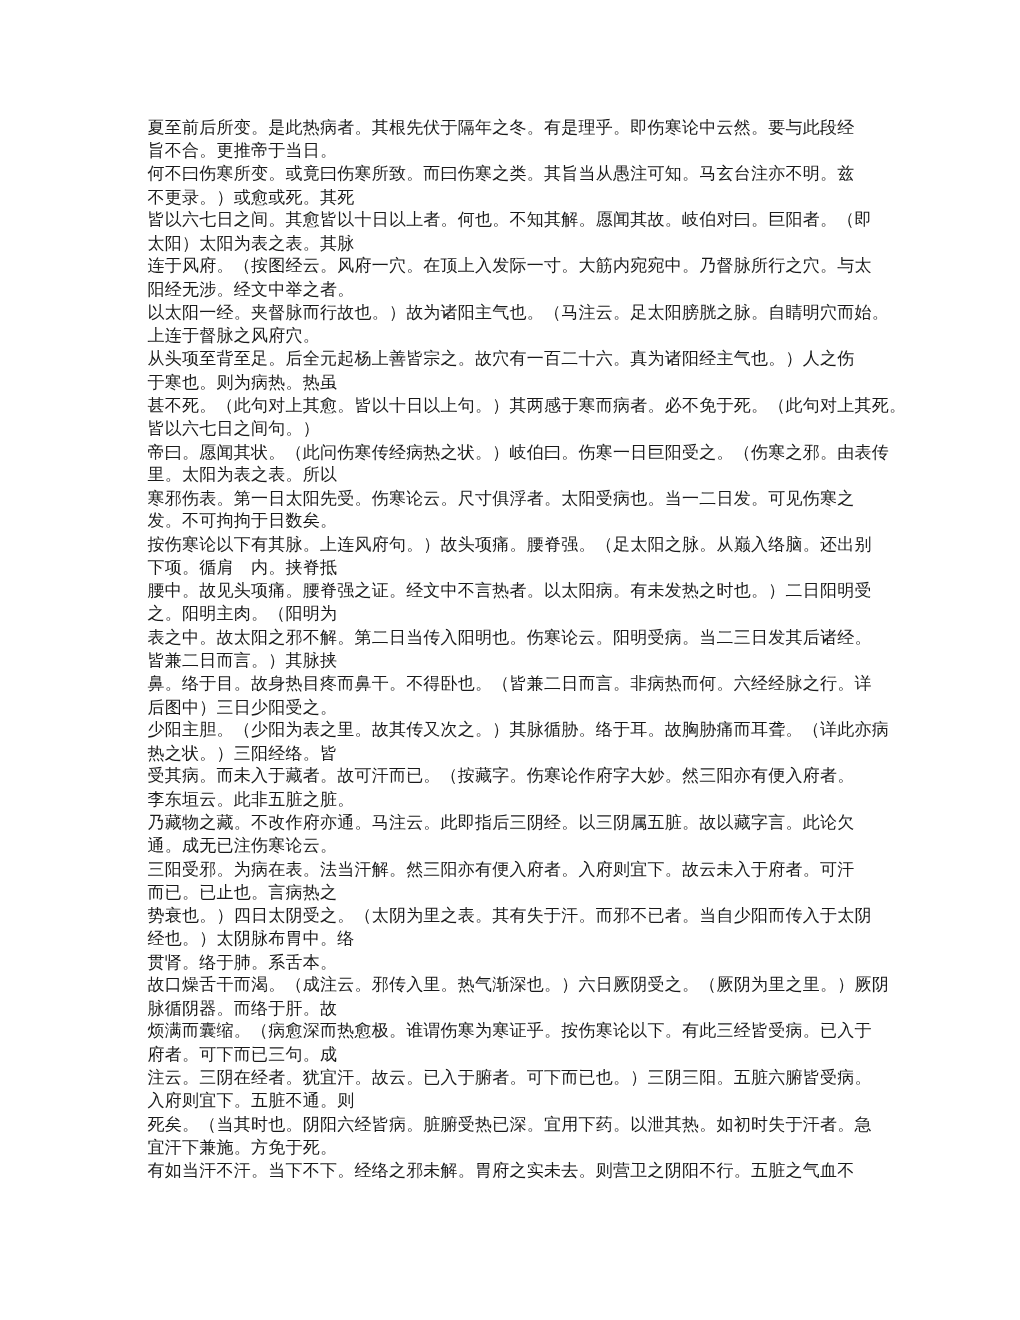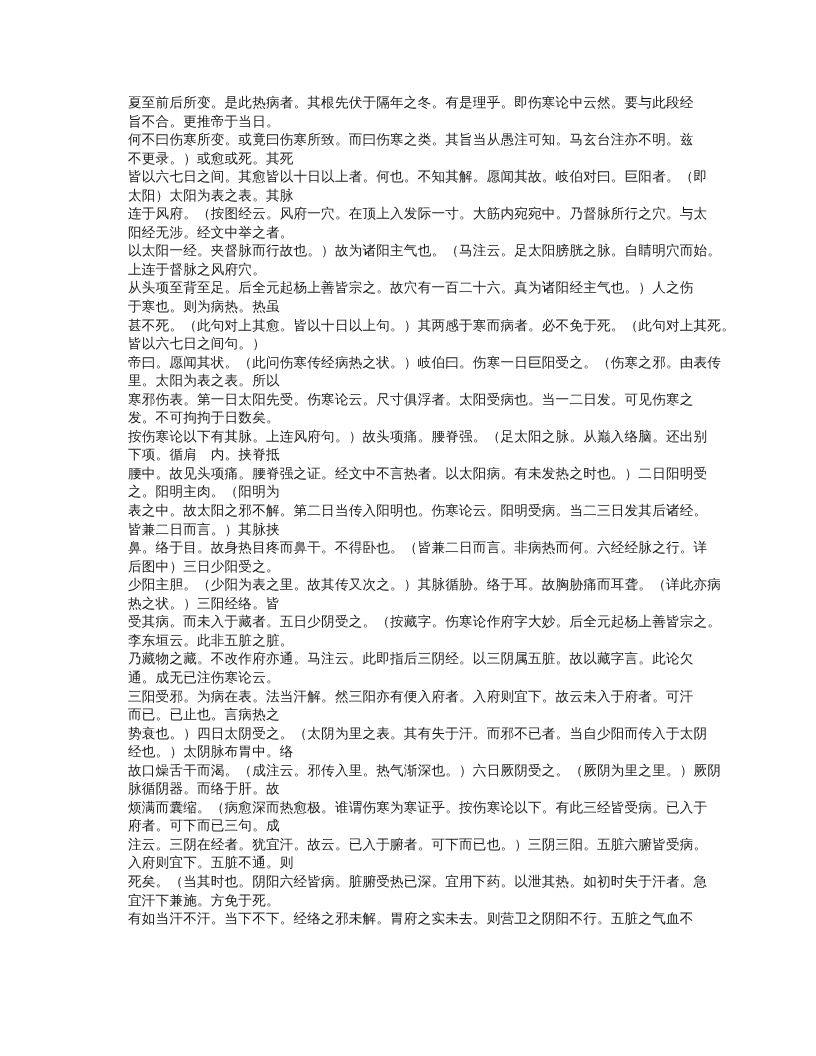--- a/index.html
+++ b/index.html
@@ -8,21 +8,21 @@
       background: #ffffff;
     }
     body {
       width: 816px;
       height: 1056px;
       position: relative;
       overflow: hidden;
     }
     .page {
       position: absolute;
-      left: 128px;
+      left: 118px;
       top: 93px;
       width: 590px;
       color: #1a1a1a;
       font-family: "DejaVu Sans", sans-serif;
       font-size: 13.6px;
       line-height: 18.55px;
     }
     .line {
       display: block;
       white-space: nowrap;
@@ -55,28 +55,29 @@
   <span class="line">按伤寒论以下有其脉。上连风府句。）故头项痛。腰脊强。（足太阳之脉。从巅入络脑。还出别</span>
   <span class="line">下项。循肩　内。挟脊抵</span>
   <span class="line">腰中。故见头项痛。腰脊强之证。经文中不言热者。以太阳病。有未发热之时也。）二日阳明受</span>
   <span class="line">之。阳明主肉。（阳明为</span>
   <span class="line">表之中。故太阳之邪不解。第二日当传入阳明也。伤寒论云。阳明受病。当二三日发其后诸经。</span>
   <span class="line">皆兼二日而言。）其脉挟</span>
   <span class="line">鼻。络于目。故身热目疼而鼻干。不得卧也。（皆兼二日而言。非病热而何。六经经脉之行。详</span>
   <span class="line">后图中）三日少阳受之。</span>
   <span class="line">少阳主胆。（少阳为表之里。故其传又次之。）其脉循胁。络于耳。故胸胁痛而耳聋。（详此亦病</span>
   <span class="line">热之状。）三阳经络。皆</span>
-  <span class="line">受其病。而未入于藏者。五日少阴受之。（按藏字。伤寒论作府字大妙。后全元起杨上善皆宗之。</span>
+  <span class="line">受其病。而未入于藏者。故可汗而已。（按藏字。伤寒论作府字大妙。然三阳亦有便入府者。</span>
   <span class="line">李东垣云。此非五脏之脏。</span>
   <span class="line">乃藏物之藏。不改作府亦通。马注云。此即指后三阴经。以三阴属五脏。故以藏字言。此论欠</span>
   <span class="line">通。成无已注伤寒论云。</span>
   <span class="line">三阳受邪。为病在表。法当汗解。然三阳亦有便入府者。入府则宜下。故云未入于府者。可汗</span>
   <span class="line">而已。已止也。言病热之</span>
   <span class="line">势衰也。）四日太阴受之。（太阴为里之表。其有失于汗。而邪不已者。当自少阳而传入于太阴</span>
   <span class="line">经也。）太阴脉布胃中。络</span>
+  <span class="line">贯肾。络于肺。系舌本。</span>
   <span class="line">故口燥舌干而渴。（成注云。邪传入里。热气渐深也。）六日厥阴受之。（厥阴为里之里。）厥阴</span>
   <span class="line">脉循阴器。而络于肝。故</span>
   <span class="line">烦满而囊缩。（病愈深而热愈极。谁谓伤寒为寒证乎。按伤寒论以下。有此三经皆受病。已入于</span>
   <span class="line">府者。可下而已三句。成</span>
   <span class="line">注云。三阴在经者。犹宜汗。故云。已入于腑者。可下而已也。）三阴三阳。五脏六腑皆受病。</span>
   <span class="line">入府则宜下。五脏不通。则</span>
   <span class="line">死矣。（当其时也。阴阳六经皆病。脏腑受热已深。宜用下药。以泄其热。如初时失于汗者。急</span>
   <span class="line">宜汗下兼施。方免于死。</span>
   <span class="line">有如当汗不汗。当下不下。经络之邪未解。胃府之实未去。则营卫之阴阳不行。五脏之气血不</span>
 </div>

